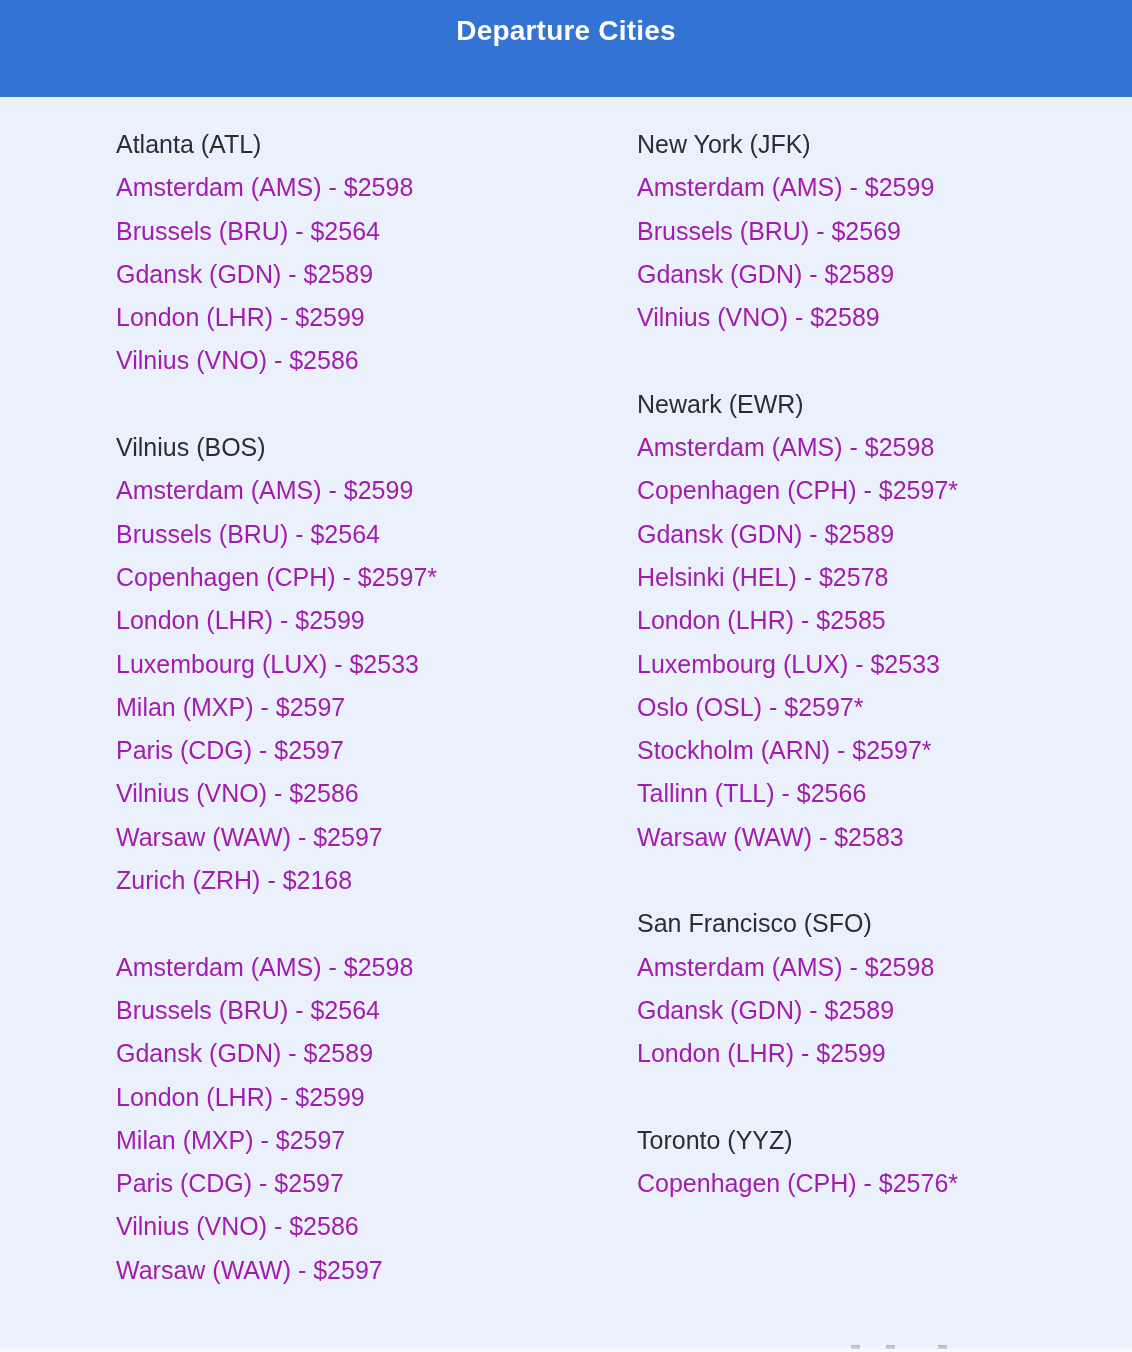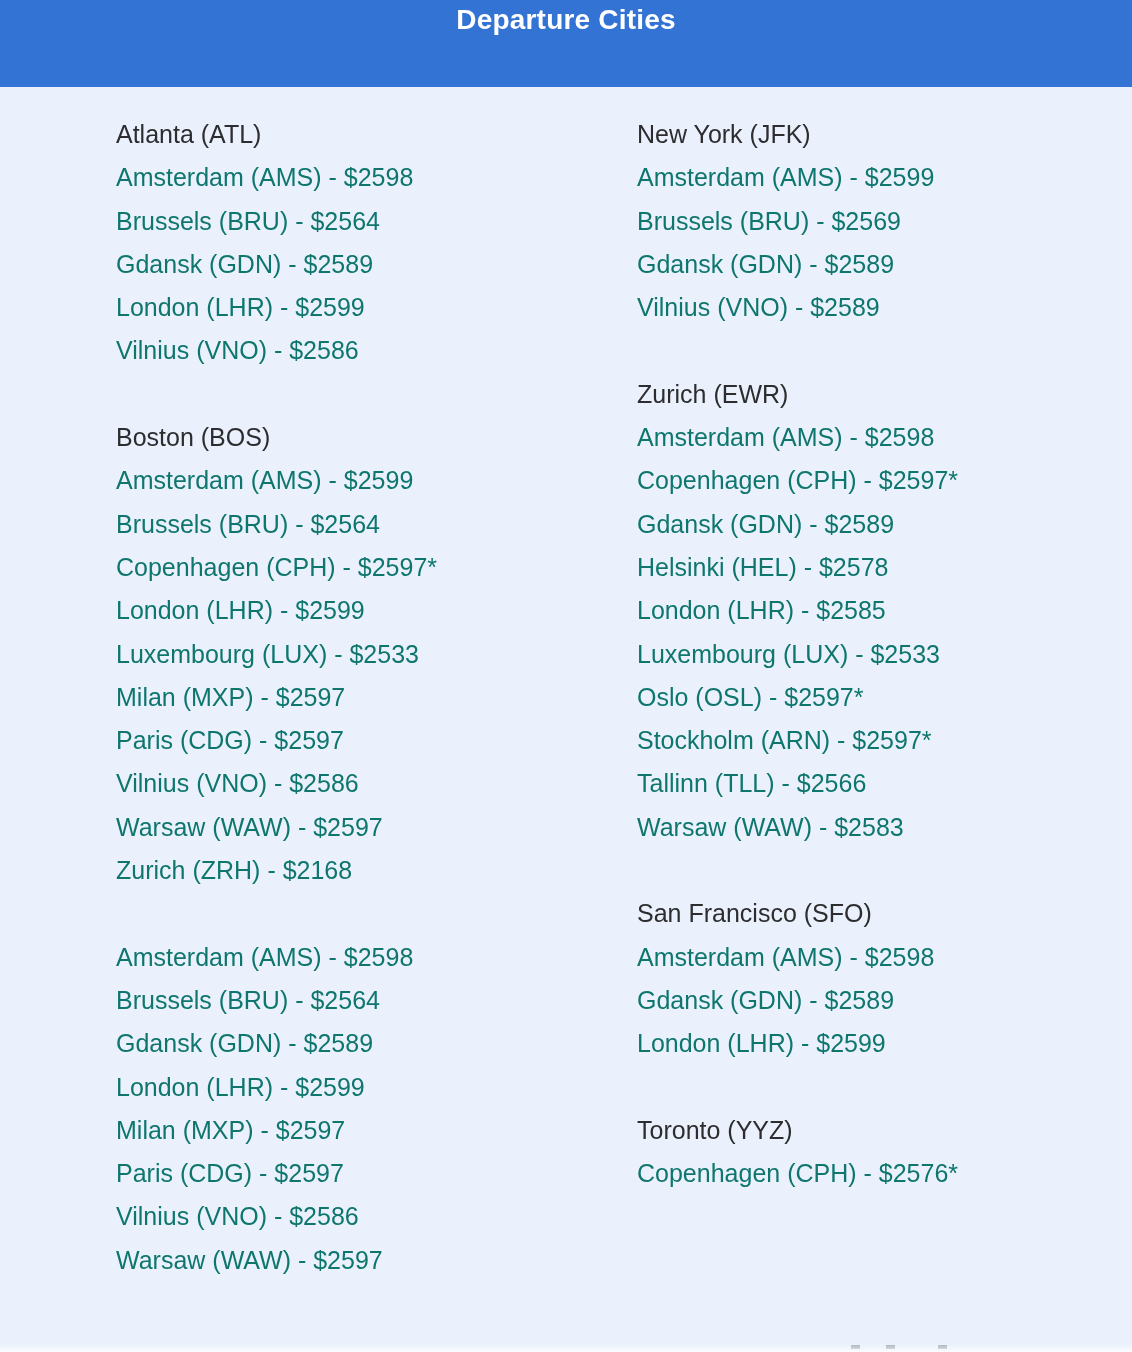--- a/index.html
+++ b/index.html
@@ -7,23 +7,23 @@
     width: 1132px;
     height: 1352px;
     background: #eaf1fc;
     color: #343437;
     font-family: "Liberation Sans", sans-serif;
     overflow: hidden;
     position: relative;
   }
   .header {
     background: #3373d4;
-    height: 87px;
+    height: 97px;
     box-sizing: border-box;
-    padding-top: 2px;
+    padding-top: 13px;
     text-align: center;
     color: #ffffff;
   }
   .title {
     font-size: 28px;
     font-weight: bold;
     line-height: 36px;
     letter-spacing: 0.2px;
   }
   .subtitle {
@@ -38,21 +38,21 @@
   .col-left { width: 521px; flex: none; }
   .col-right { flex: 1; min-width: 0; }
   .section { margin-bottom: 43.3px; }
   .city-heading,
   .route {
     font-size: 25px;
     line-height: 43.3px;
     white-space: nowrap;
   }
   .city-heading { font-weight: normal; color: #2d2d30; }
-  .route { color: #0f766e; }
+  .route { color: #a21caf; }
   
   .cutoff-fragment {
     position: absolute;
     top: 1345px;
     height: 4px;
     width: 9px;
     background: #8b9099;
     opacity: 0.65;
   }
   .frag-1 { left: 851px; }
@@ -77,21 +77,21 @@
   <div class="col-left">
       <div class="section">
         <div class="city-heading">Atlanta (ATL)</div>
         <div class="route">Amsterdam (AMS) - $2598</div>
         <div class="route">Brussels (BRU) - $2564</div>
         <div class="route">Gdansk (GDN) - $2589</div>
         <div class="route">London (LHR) - $2599</div>
         <div class="route">Vilnius (VNO) - $2586</div>
       </div>
       <div class="section">
-        <div class="city-heading">Boston (BOS)</div>
+        <div class="city-heading">Vilnius (BOS)</div>
         <div class="route">Amsterdam (AMS) - $2599</div>
         <div class="route">Brussels (BRU) - $2564</div>
         <div class="route">Copenhagen (CPH) - $2597*</div>
         <div class="route">London (LHR) - $2599</div>
         <div class="route">Luxembourg (LUX) - $2533</div>
         <div class="route">Milan (MXP) - $2597</div>
         <div class="route">Paris (CDG) - $2597</div>
         <div class="route">Vilnius (VNO) - $2586</div>
         <div class="route">Warsaw (WAW) - $2597</div>
         <div class="route">Zurich (ZRH) - $2168</div>
@@ -109,21 +109,21 @@
     </div>
   <div class="col-right">
       <div class="section">
         <div class="city-heading">New York (JFK)</div>
         <div class="route">Amsterdam (AMS) - $2599</div>
         <div class="route">Brussels (BRU) - $2569</div>
         <div class="route">Gdansk (GDN) - $2589</div>
         <div class="route">Vilnius (VNO) - $2589</div>
       </div>
       <div class="section">
-        <div class="city-heading">Zurich (EWR)</div>
+        <div class="city-heading">Newark (EWR)</div>
         <div class="route">Amsterdam (AMS) - $2598</div>
         <div class="route">Copenhagen (CPH) - $2597*</div>
         <div class="route">Gdansk (GDN) - $2589</div>
         <div class="route">Helsinki (HEL) - $2578</div>
         <div class="route">London (LHR) - $2585</div>
         <div class="route">Luxembourg (LUX) - $2533</div>
         <div class="route">Oslo (OSL) - $2597*</div>
         <div class="route">Stockholm (ARN) - $2597*</div>
         <div class="route">Tallinn (TLL) - $2566</div>
         <div class="route">Warsaw (WAW) - $2583</div>

